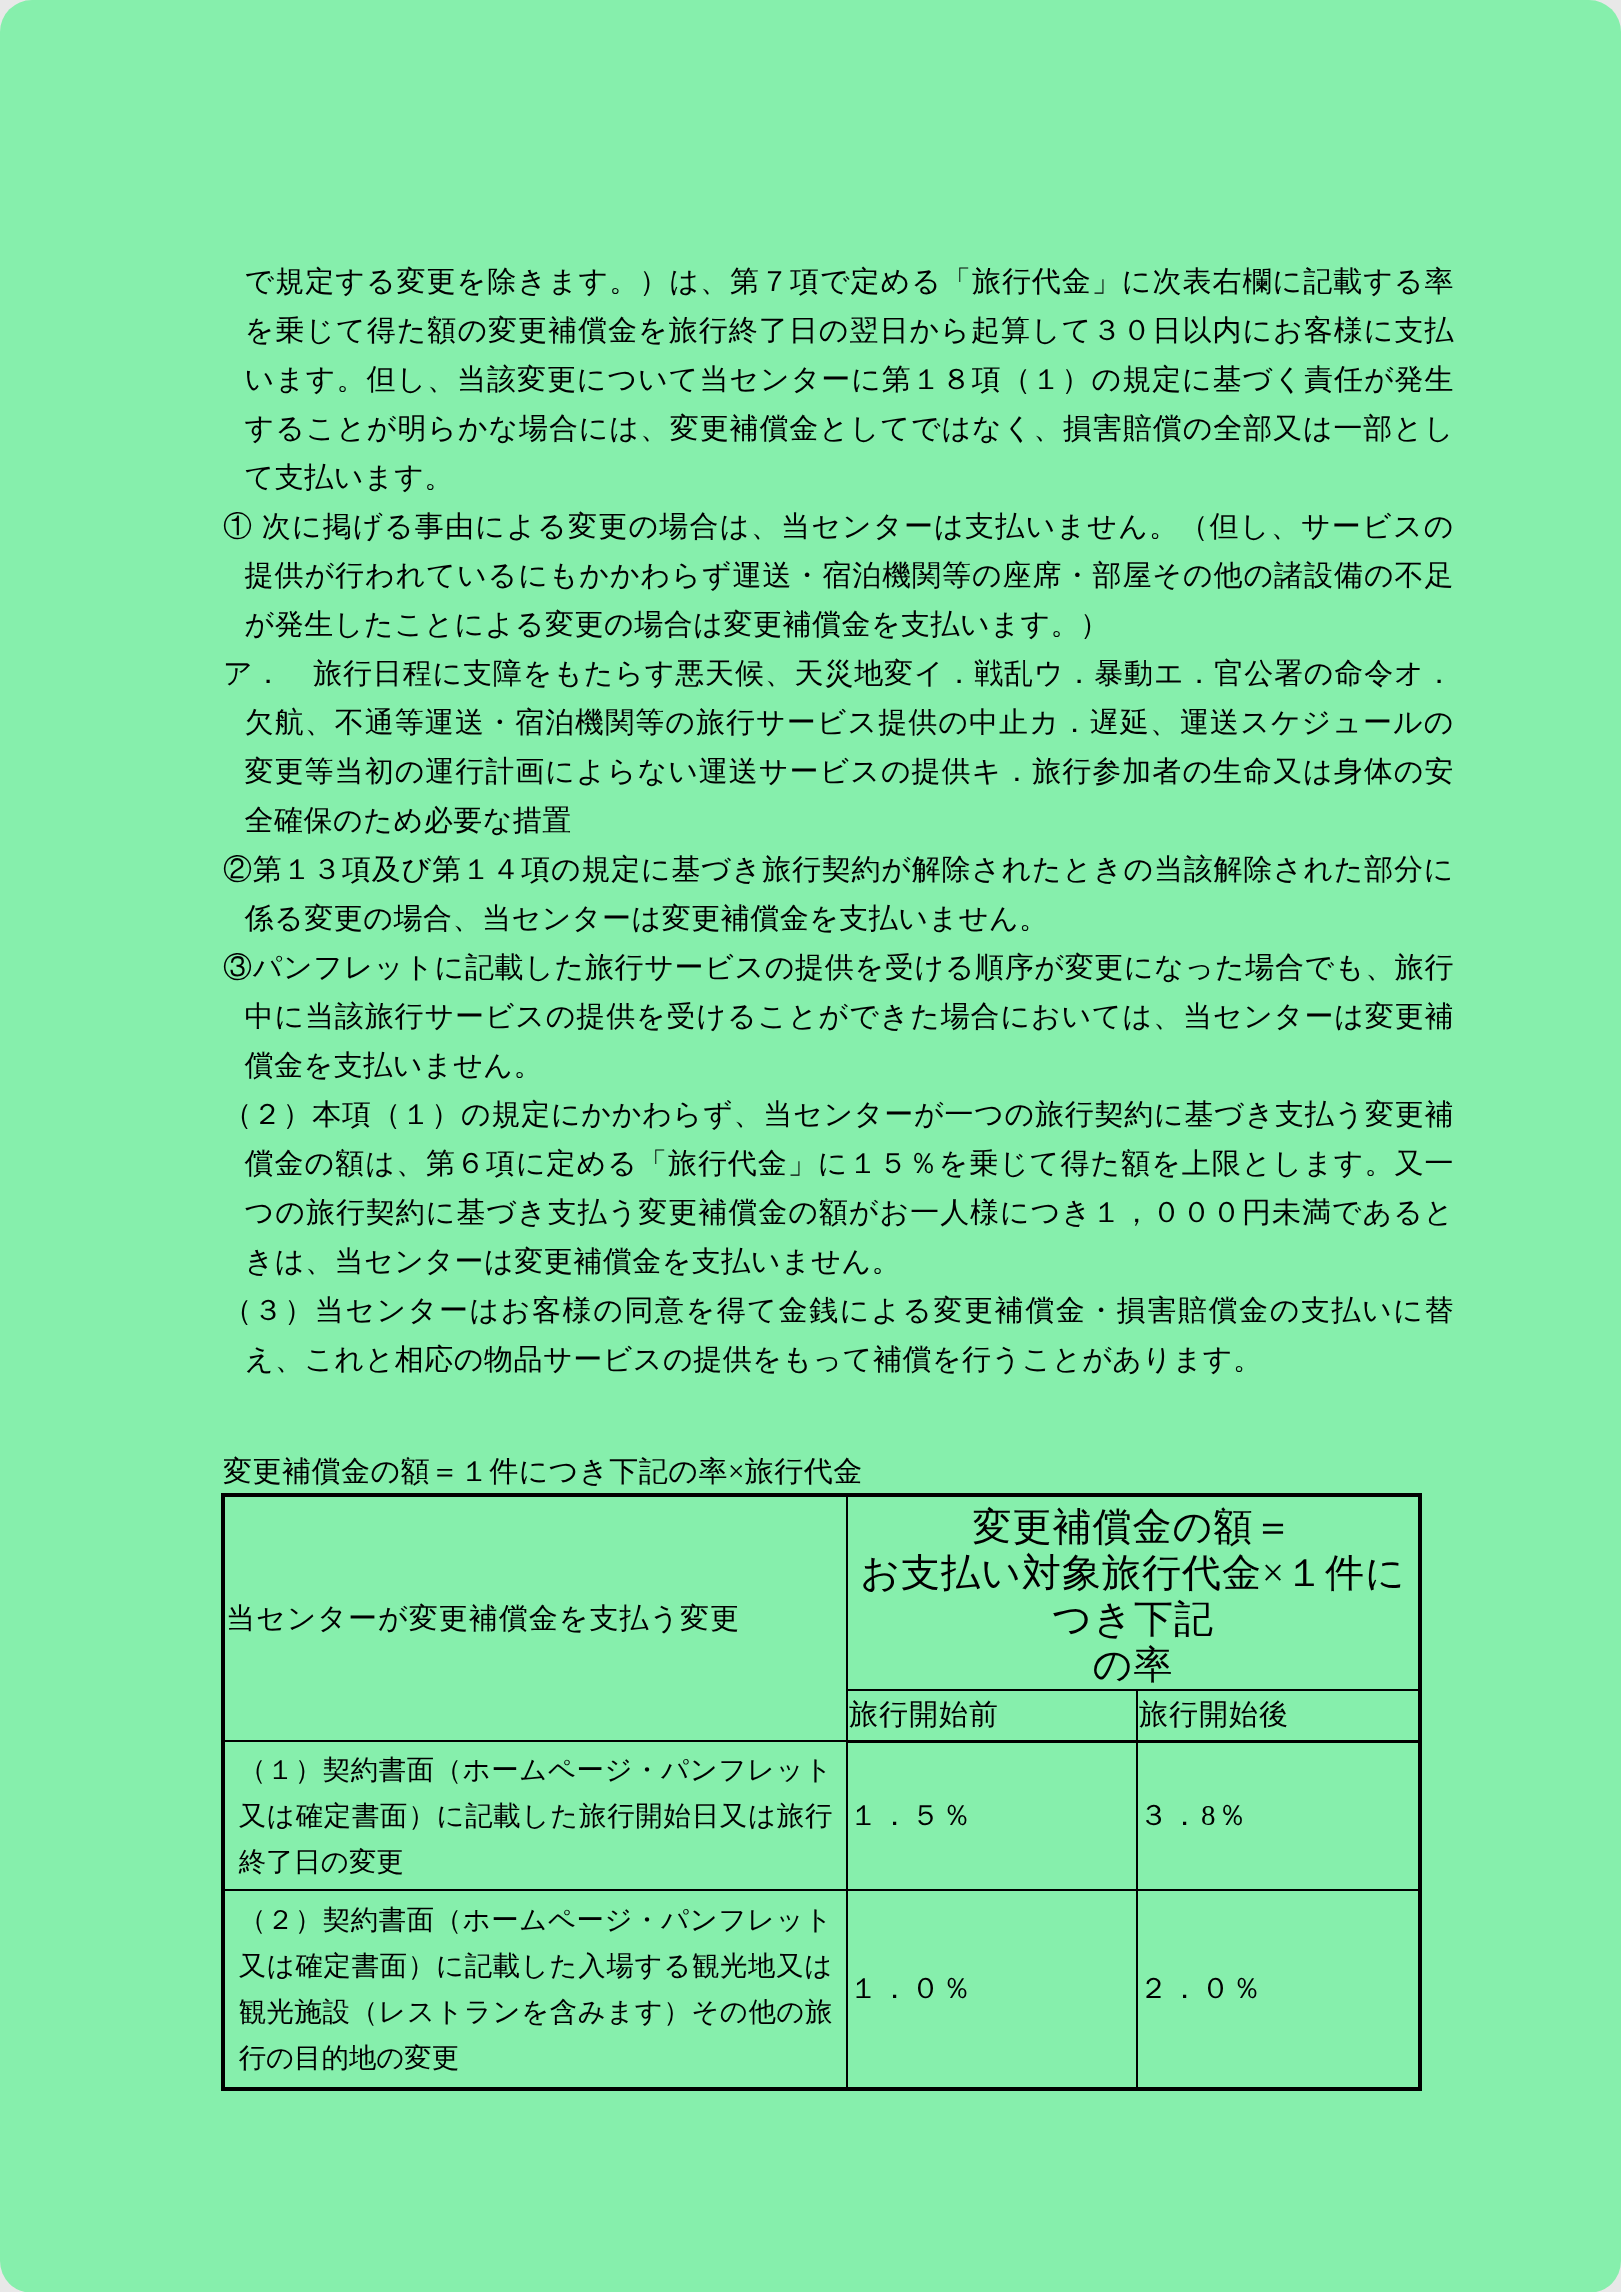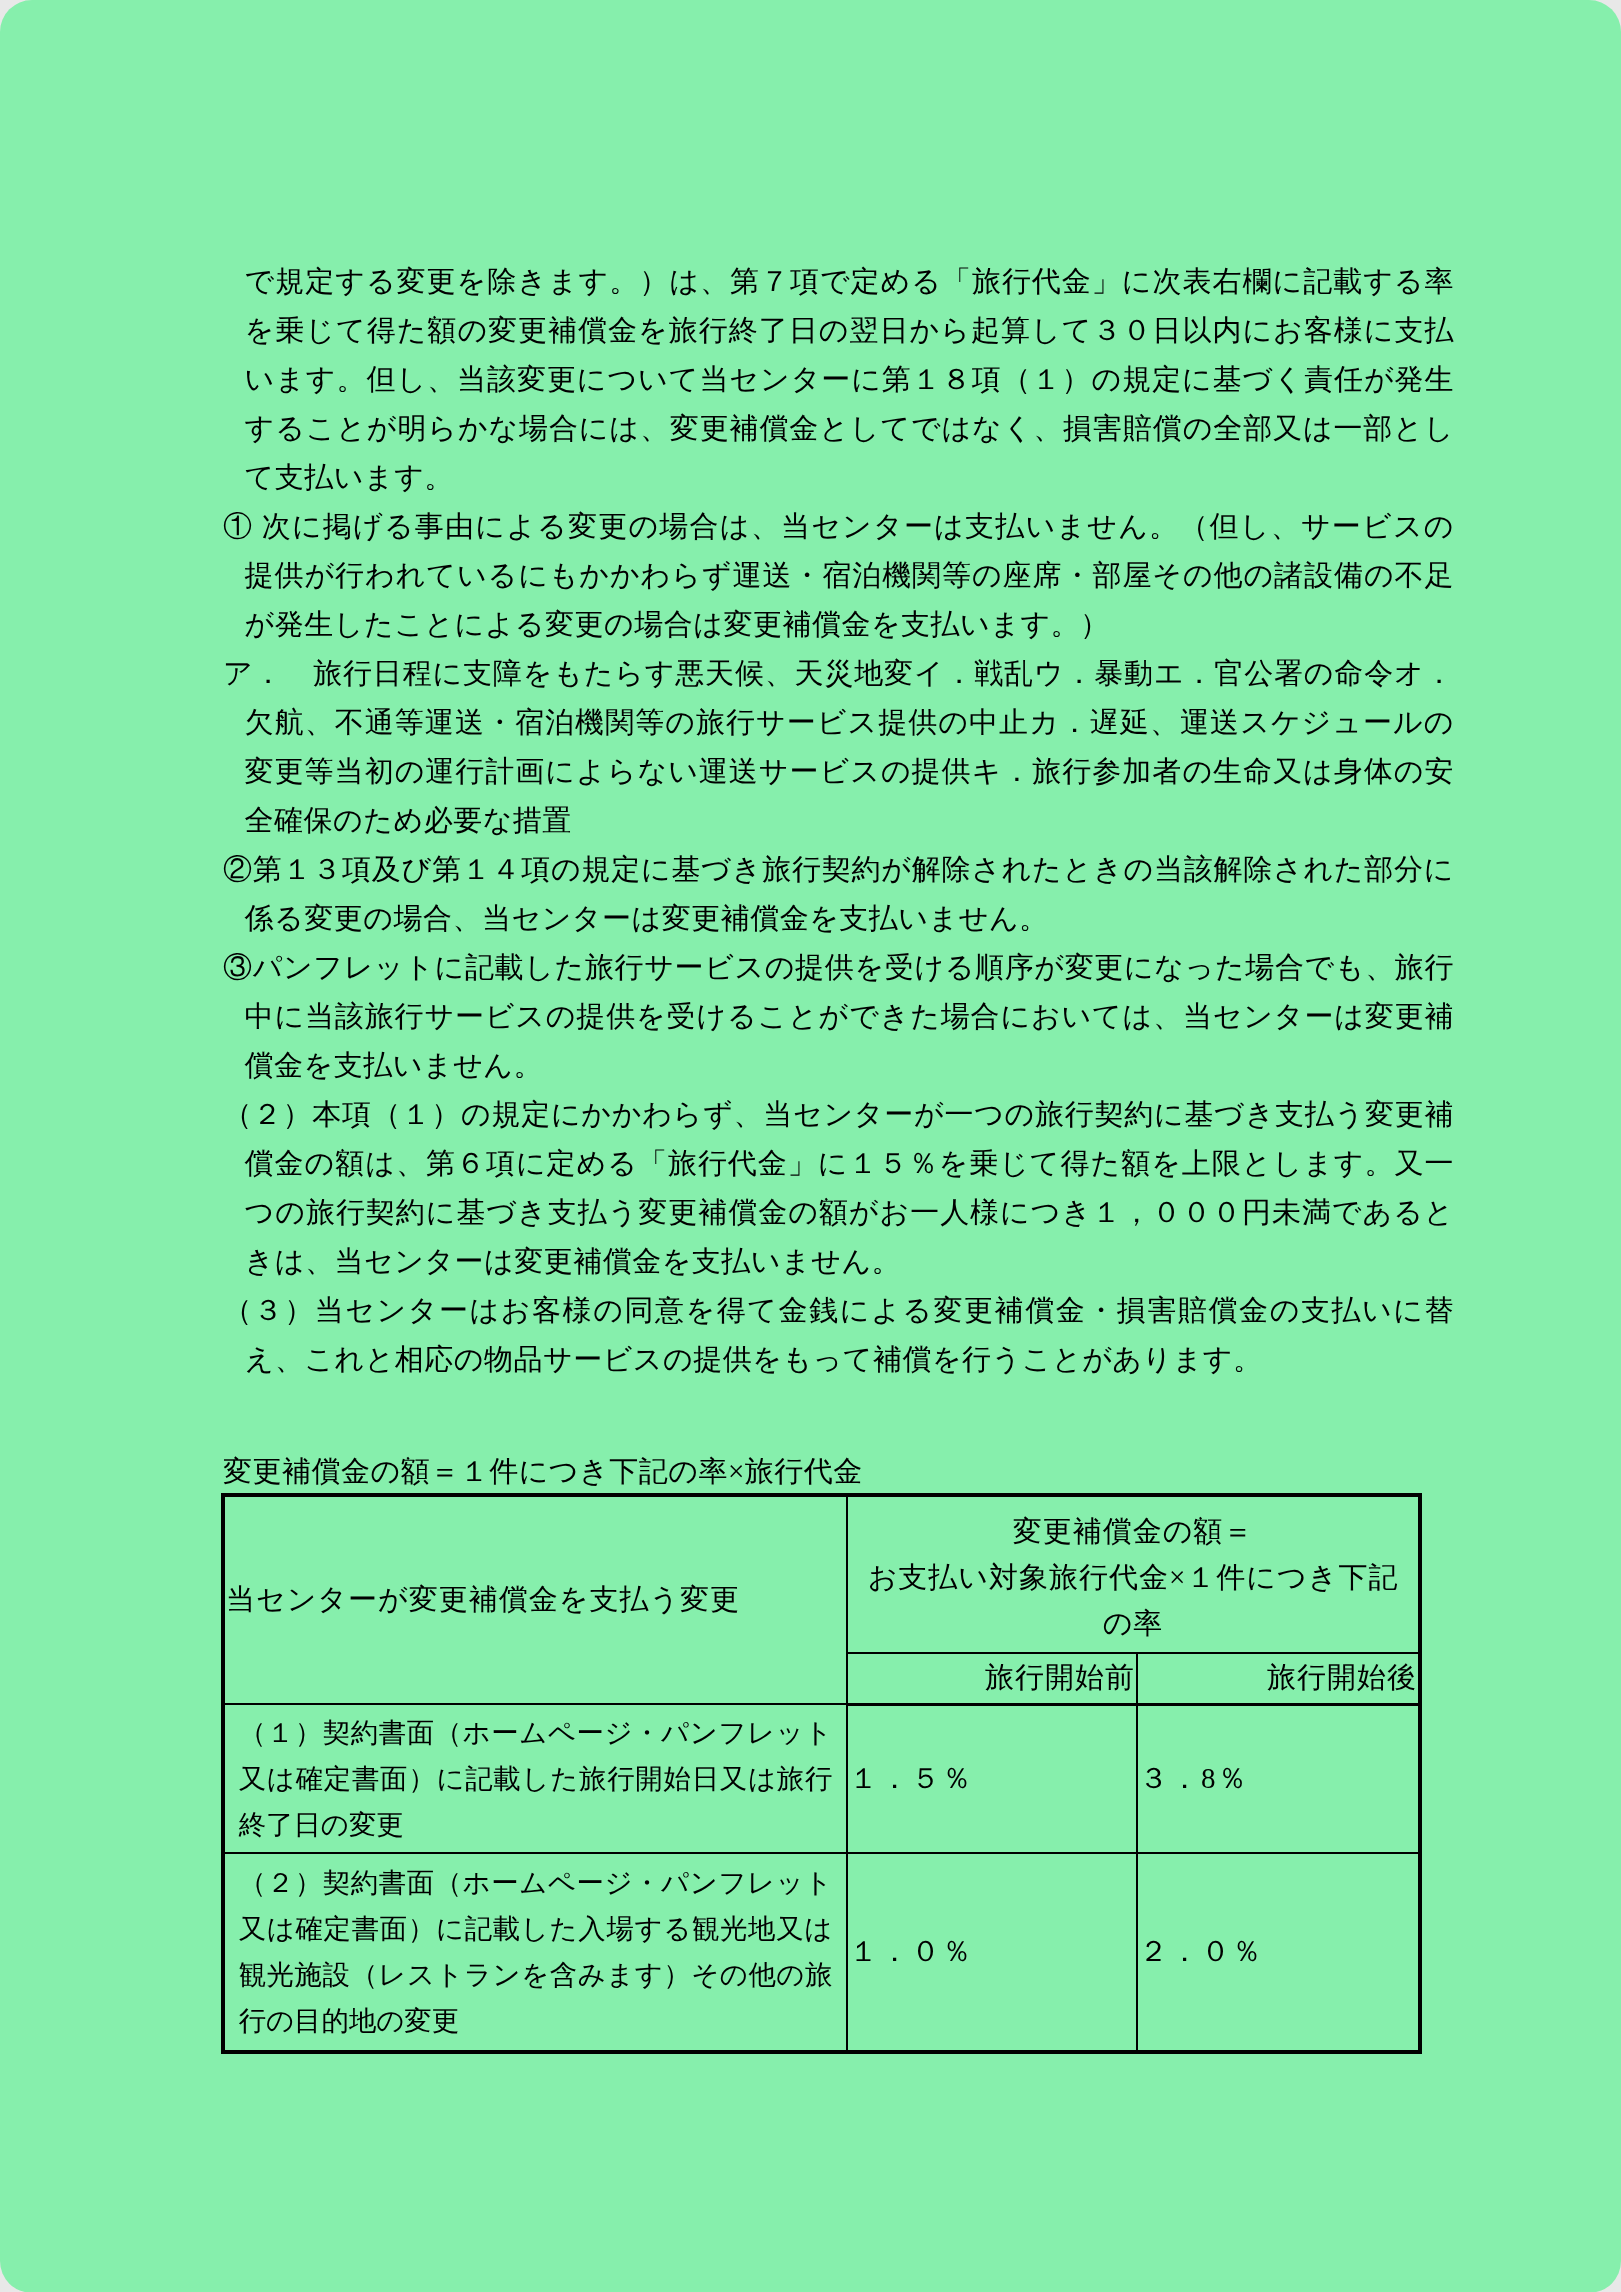--- a/index.html
+++ b/index.html
@@ -67,30 +67,30 @@
 
   td.head-left {
     text-align: left;
     font-size: 29px;
     border-bottom-width: 3.9px;
     letter-spacing: 1px;
   }
   td.head-merged {
     height: 147px;
     text-align: center;
-    font-size: 29px;
+    font-size: 39px;
     vertical-align: top;
     padding-top: 6.9px;
     letter-spacing: 1px;
   }
   .fline { line-height: 46px; }
 
   tr.subrow td {
     height: 47px;
-    text-align: right;
+    text-align: left;
     font-size: 29px;
     border-bottom-width: 3.9px;
     letter-spacing: 1px;
   }
   tr.r1 td { height: 144px; }
   tr.r2 td { height: 194px; }
 
   td.change {
     font-size: 27.4px;
     line-height: 46px;

